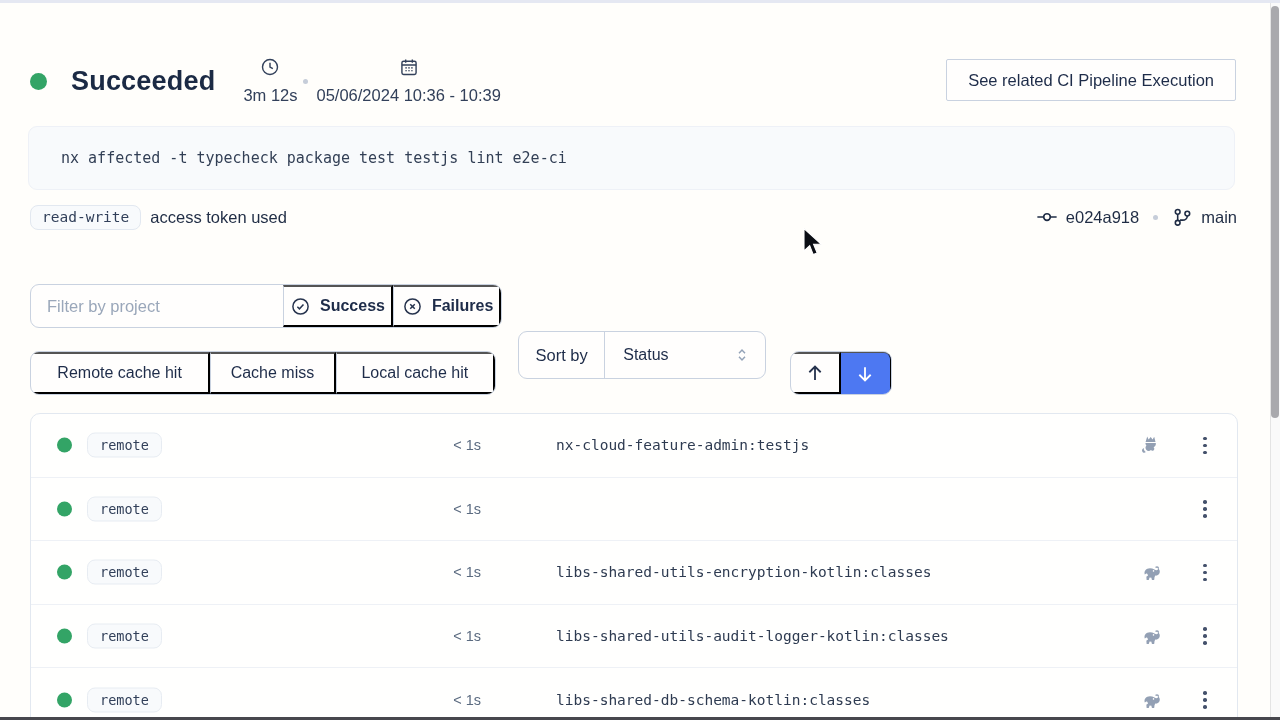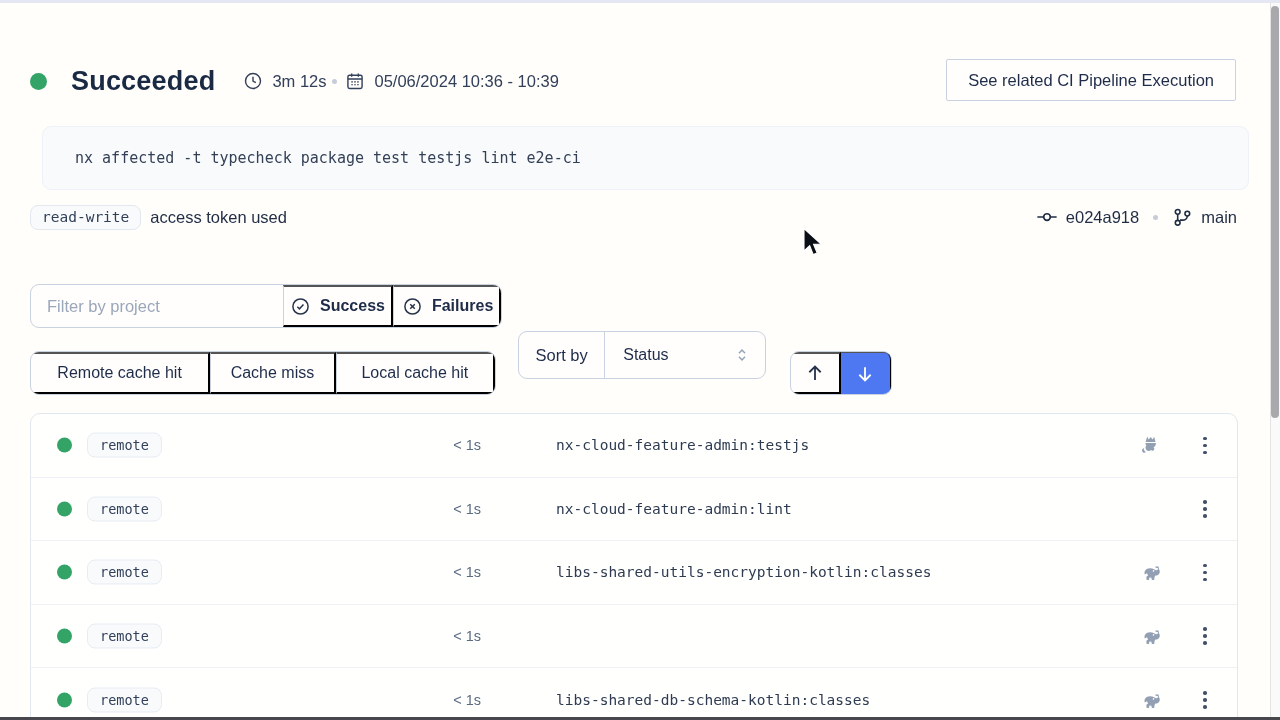--- a/index.html
+++ b/index.html
@@ -8,32 +8,32 @@
     position:relative;width:1280px;height:720px;overflow:hidden;
     background:#fffefb;border-top:3px solid #e5e8f2;
     font-family:"Liberation Sans",sans-serif;color:#1e293b;
   }
   .mono{font-family:"DejaVu Sans Mono","Liberation Mono",monospace;}
 
   
   .header{position:absolute;left:30px;top:56px;right:44px;height:44px;display:flex;align-items:center;}
   .status-dot{width:17px;height:17px;border-radius:50%;background:#33a466;flex:0 0 auto;}
   .page-title{font-size:27px;font-weight:600;color:#1b2a44;margin-left:24px;letter-spacing:.2px;}
-  .meta{display:flex;align-items:center;margin-left:28px;gap:9px;font-size:16.5px;color:#32405a;}
+  .meta{display:flex;align-items:center;margin-left:28px;gap:9px;font-size:16.5px;color:#32405a;flex-direction:column;}
   .meta svg{display:block;}
   .sep-dot{width:5px;height:5px;border-radius:50%;background:#c6cdd9;margin:0 6px;}
   .cta-btn{
     position:absolute;right:0;top:0;height:42px;padding:0 21px;
     background:#fffefd;border:1px solid #c9d2e0;border-radius:2px;
     font-size:16.5px;color:#1e2c49;font-family:inherit;cursor:pointer;display:flex;align-items:center;
   }
 
   
   .command-box{
-    position:absolute;left:42px;top:123px;width:1207px;height:64px;
+    position:absolute;left:28px;top:123px;width:1207px;height:64px;
     background:#f8fafc;border:1px solid #eef1f7;border-radius:9px;
     display:flex;align-items:center;padding-left:32px;
     font-size:15px;color:#323f55;
   }
 
   
   .token-row{position:absolute;left:30px;top:199px;right:43px;height:30px;display:flex;align-items:center;}
   .token-badge{
     background:#f8fafc;border:1px solid #e2e8f0;border-radius:8px;
     padding:3px 11px 4px;font-size:14.5px;color:#32405a;
@@ -212,21 +212,20 @@
       <button class="cell kebab">
           <i></i>
           <i></i>
           <i></i>
         </button>
     </div>
       <div class="row">
       <span class="cell row-dot"></span>
       <span class="cell row-badge mono">remote</span>
       <span class="cell row-time">&lt; 1s</span>
-      <span class="cell row-name mono">nx-cloud-feature-admin:lint</span>
       <span class="cell row-tool">
         
         
       </span>
       <button class="cell kebab">
           <i></i>
           <i></i>
           <i></i>
         </button>
     </div>
@@ -244,20 +243,21 @@
       <button class="cell kebab">
           <i></i>
           <i></i>
           <i></i>
         </button>
     </div>
       <div class="row">
       <span class="cell row-dot"></span>
       <span class="cell row-badge mono">remote</span>
       <span class="cell row-time">&lt; 1s</span>
+      <span class="cell row-name mono">libs-shared-utils-audit-logger-kotlin:classes</span>
       <span class="cell row-tool">
         
         <svg class="i-gradle" width="24" height="24" viewBox="0 0 24 24" fill="currentColor">
           <path d="M20.8 7.1c-.9-1-2.4-1.1-3.4-.3-.2.1-.2.4-.1.5l.4.5c.1.1.3.2.5.1.4-.3 1-.3 1.4.1.5.5.5 1.3 0 1.8-1.5 1.5-3.6-1.6-7.6-1.6-2.2 0-3.4.8-4.4 1.8-1.1 1.2-1.4 2.9-.8 4.4l1.5-.8c.3-.2.7-.1.9.2l.7 1.1c.2.3.1.7-.2.9l-1.4.9c.2.9.3 1.8.2 2.8 0 .3.2.5.5.5h1.5c.3 0 .5-.2.5-.4.1-.7.3-1.4.6-2 .5.1 1.1.1 1.6 0 .3.6.5 1.3.6 2 0 .3.2.4.5.4h1.5c.3 0 .5-.2.5-.5-.1-1.4.2-2.7.9-3.9 1.3.2 2.5-.1 3.4-1 1.6-1.6 1.6-4 .2-5.5zm-5.6 4.6c-.4-.2-.6-.7-.4-1.1.2-.4.7-.6 1.1-.4.4.2.6.7.4 1.1-.2.4-.7.6-1.1.4z"></path>
         </svg>
       </span>
       <button class="cell kebab">
           <i></i>
           <i></i>
           <i></i>

